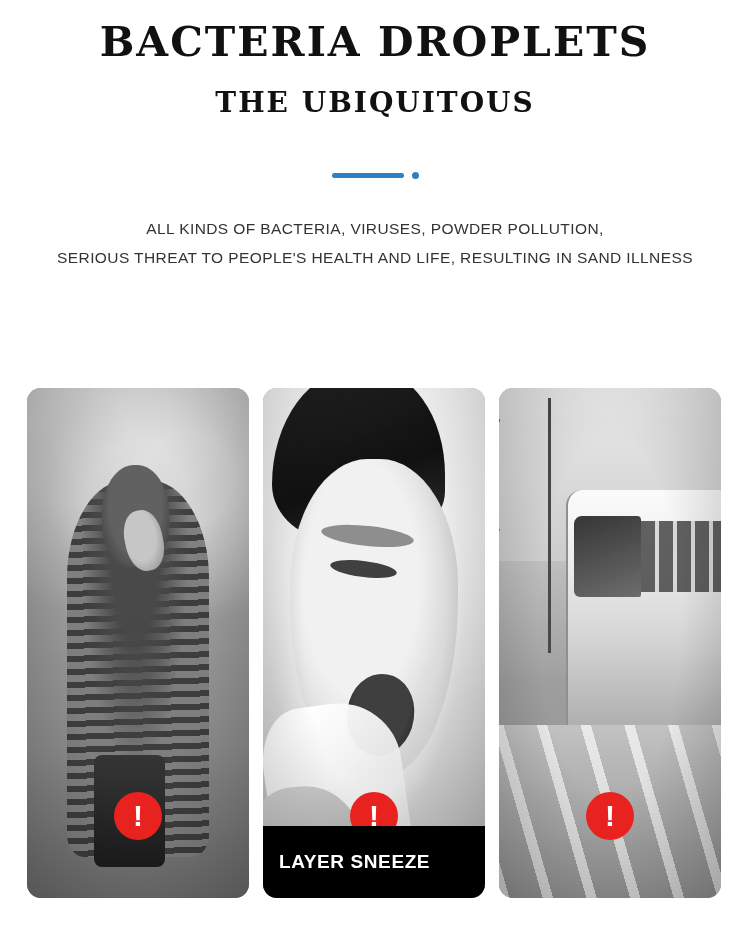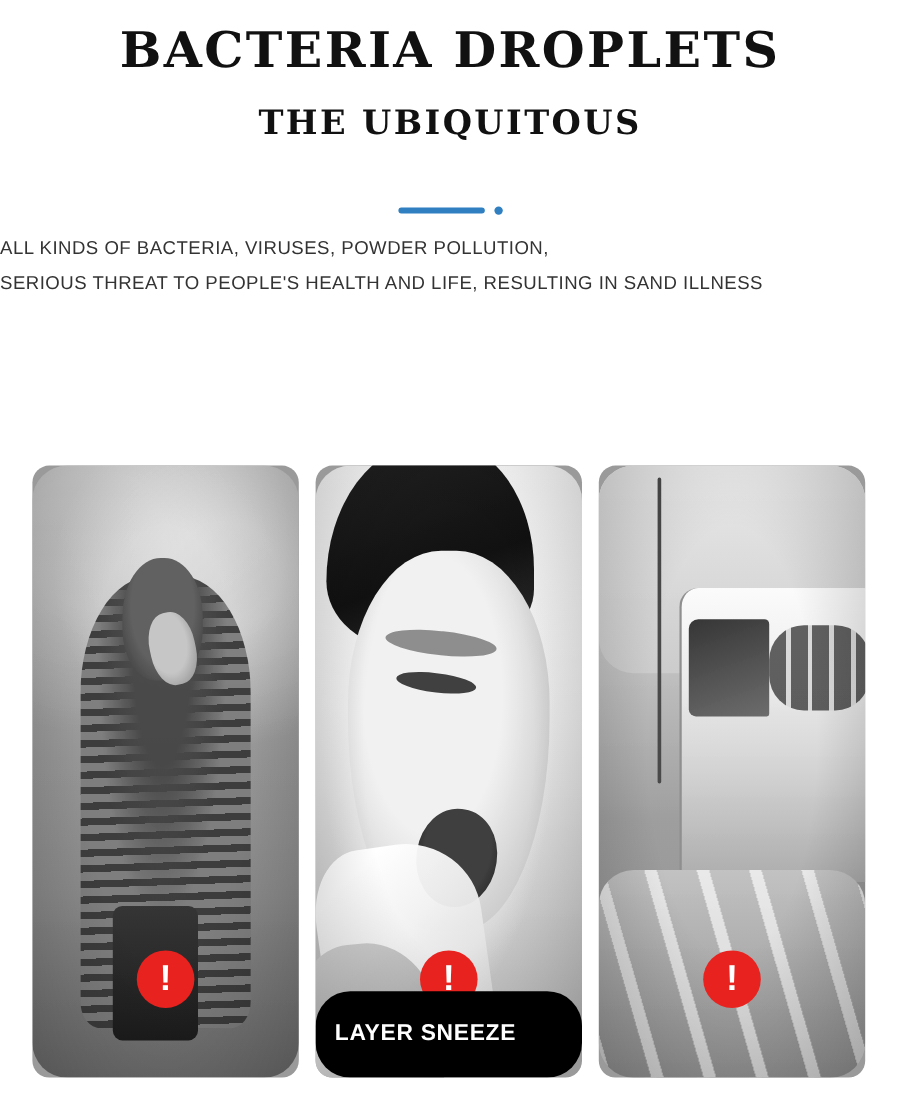--- a/index.html
+++ b/index.html
@@ -1,15 +1,15 @@
 <!DOCTYPE html>
 <html><head>
 <meta charset="utf-8">
 <style>
-  * { box-sizing: border-box; margin: 0; padding: 0; border-radius: 29px; }
+  * { box-sizing: border-box; margin: 0; padding: 0; }
   html, body {
     width: 750px;
     height: 927px;
     background: #ffffff;
     font-family: "Liberation Sans", sans-serif;
     overflow: hidden;
   }
   .page {
     position: relative;
     width: 750px;
@@ -55,21 +55,22 @@
   }
   .divider-dot {
     width: 7px;
     height: 7px;
     border-radius: 50%;
     background: #2f7fc1;
   }
 
   
   .subtitle {
-    margin-top: 15px;
+    margin-top: 36px;
+    text-align: center;
     color: #333333;
     font-size: 15.5px;
     letter-spacing: 0.4px;
     line-height: 1.85;
   }
 
   
   .cards {
     position: absolute;
     left: 27px;

